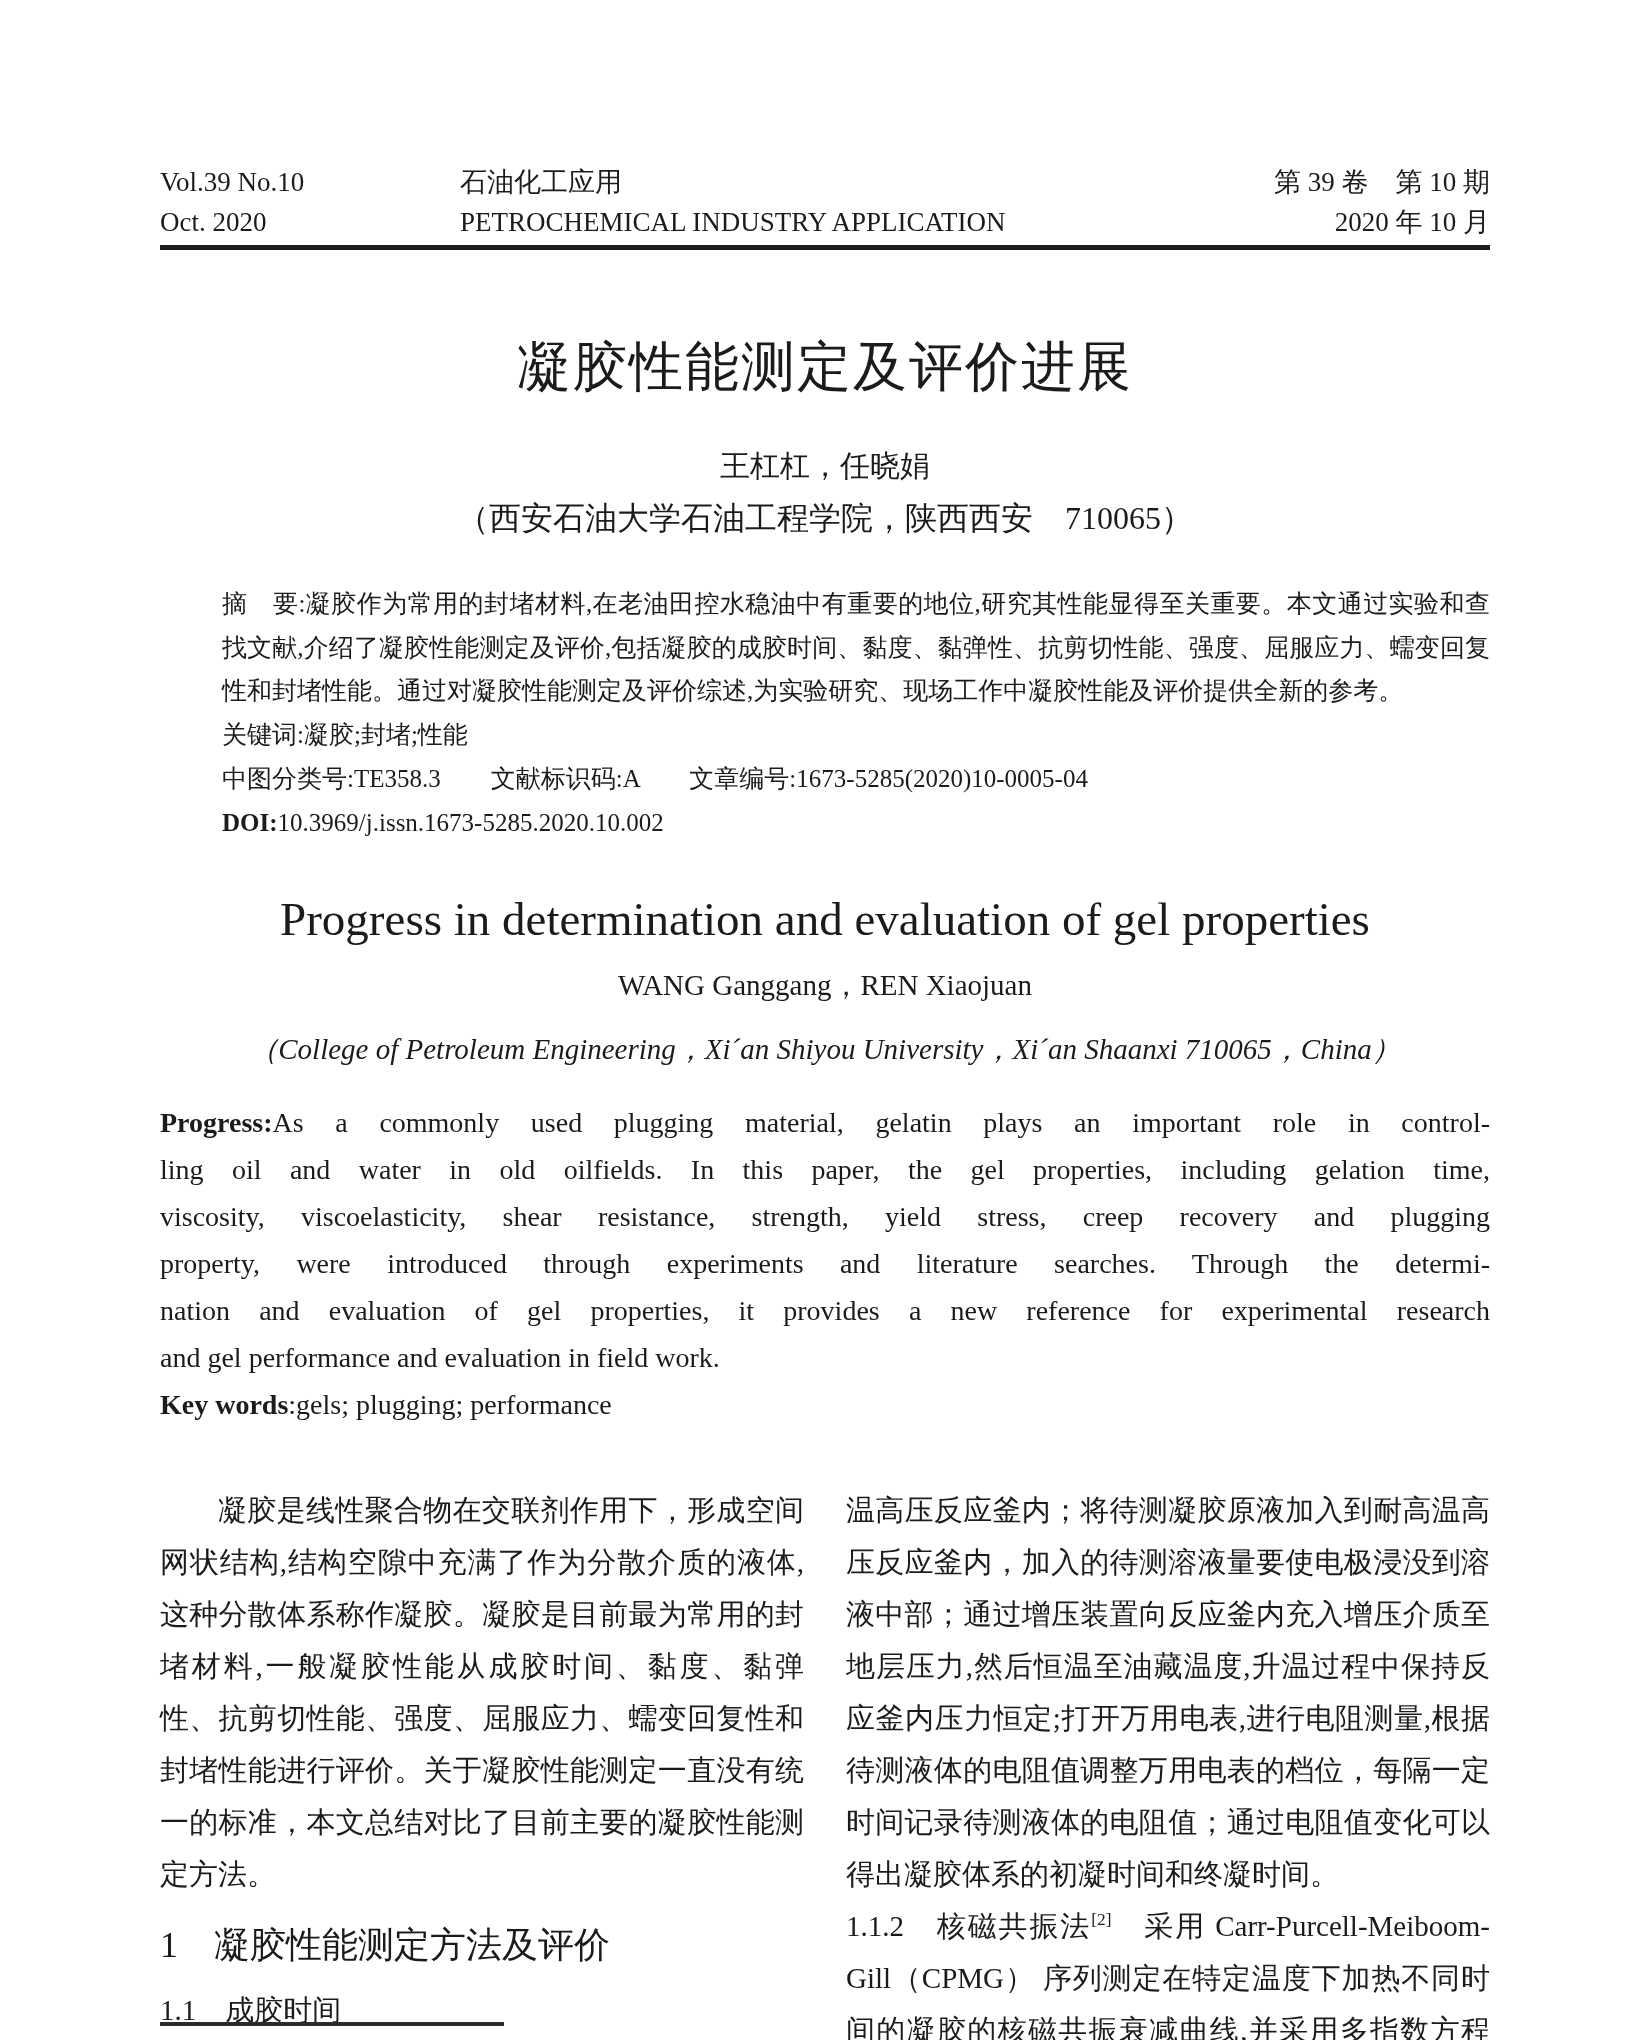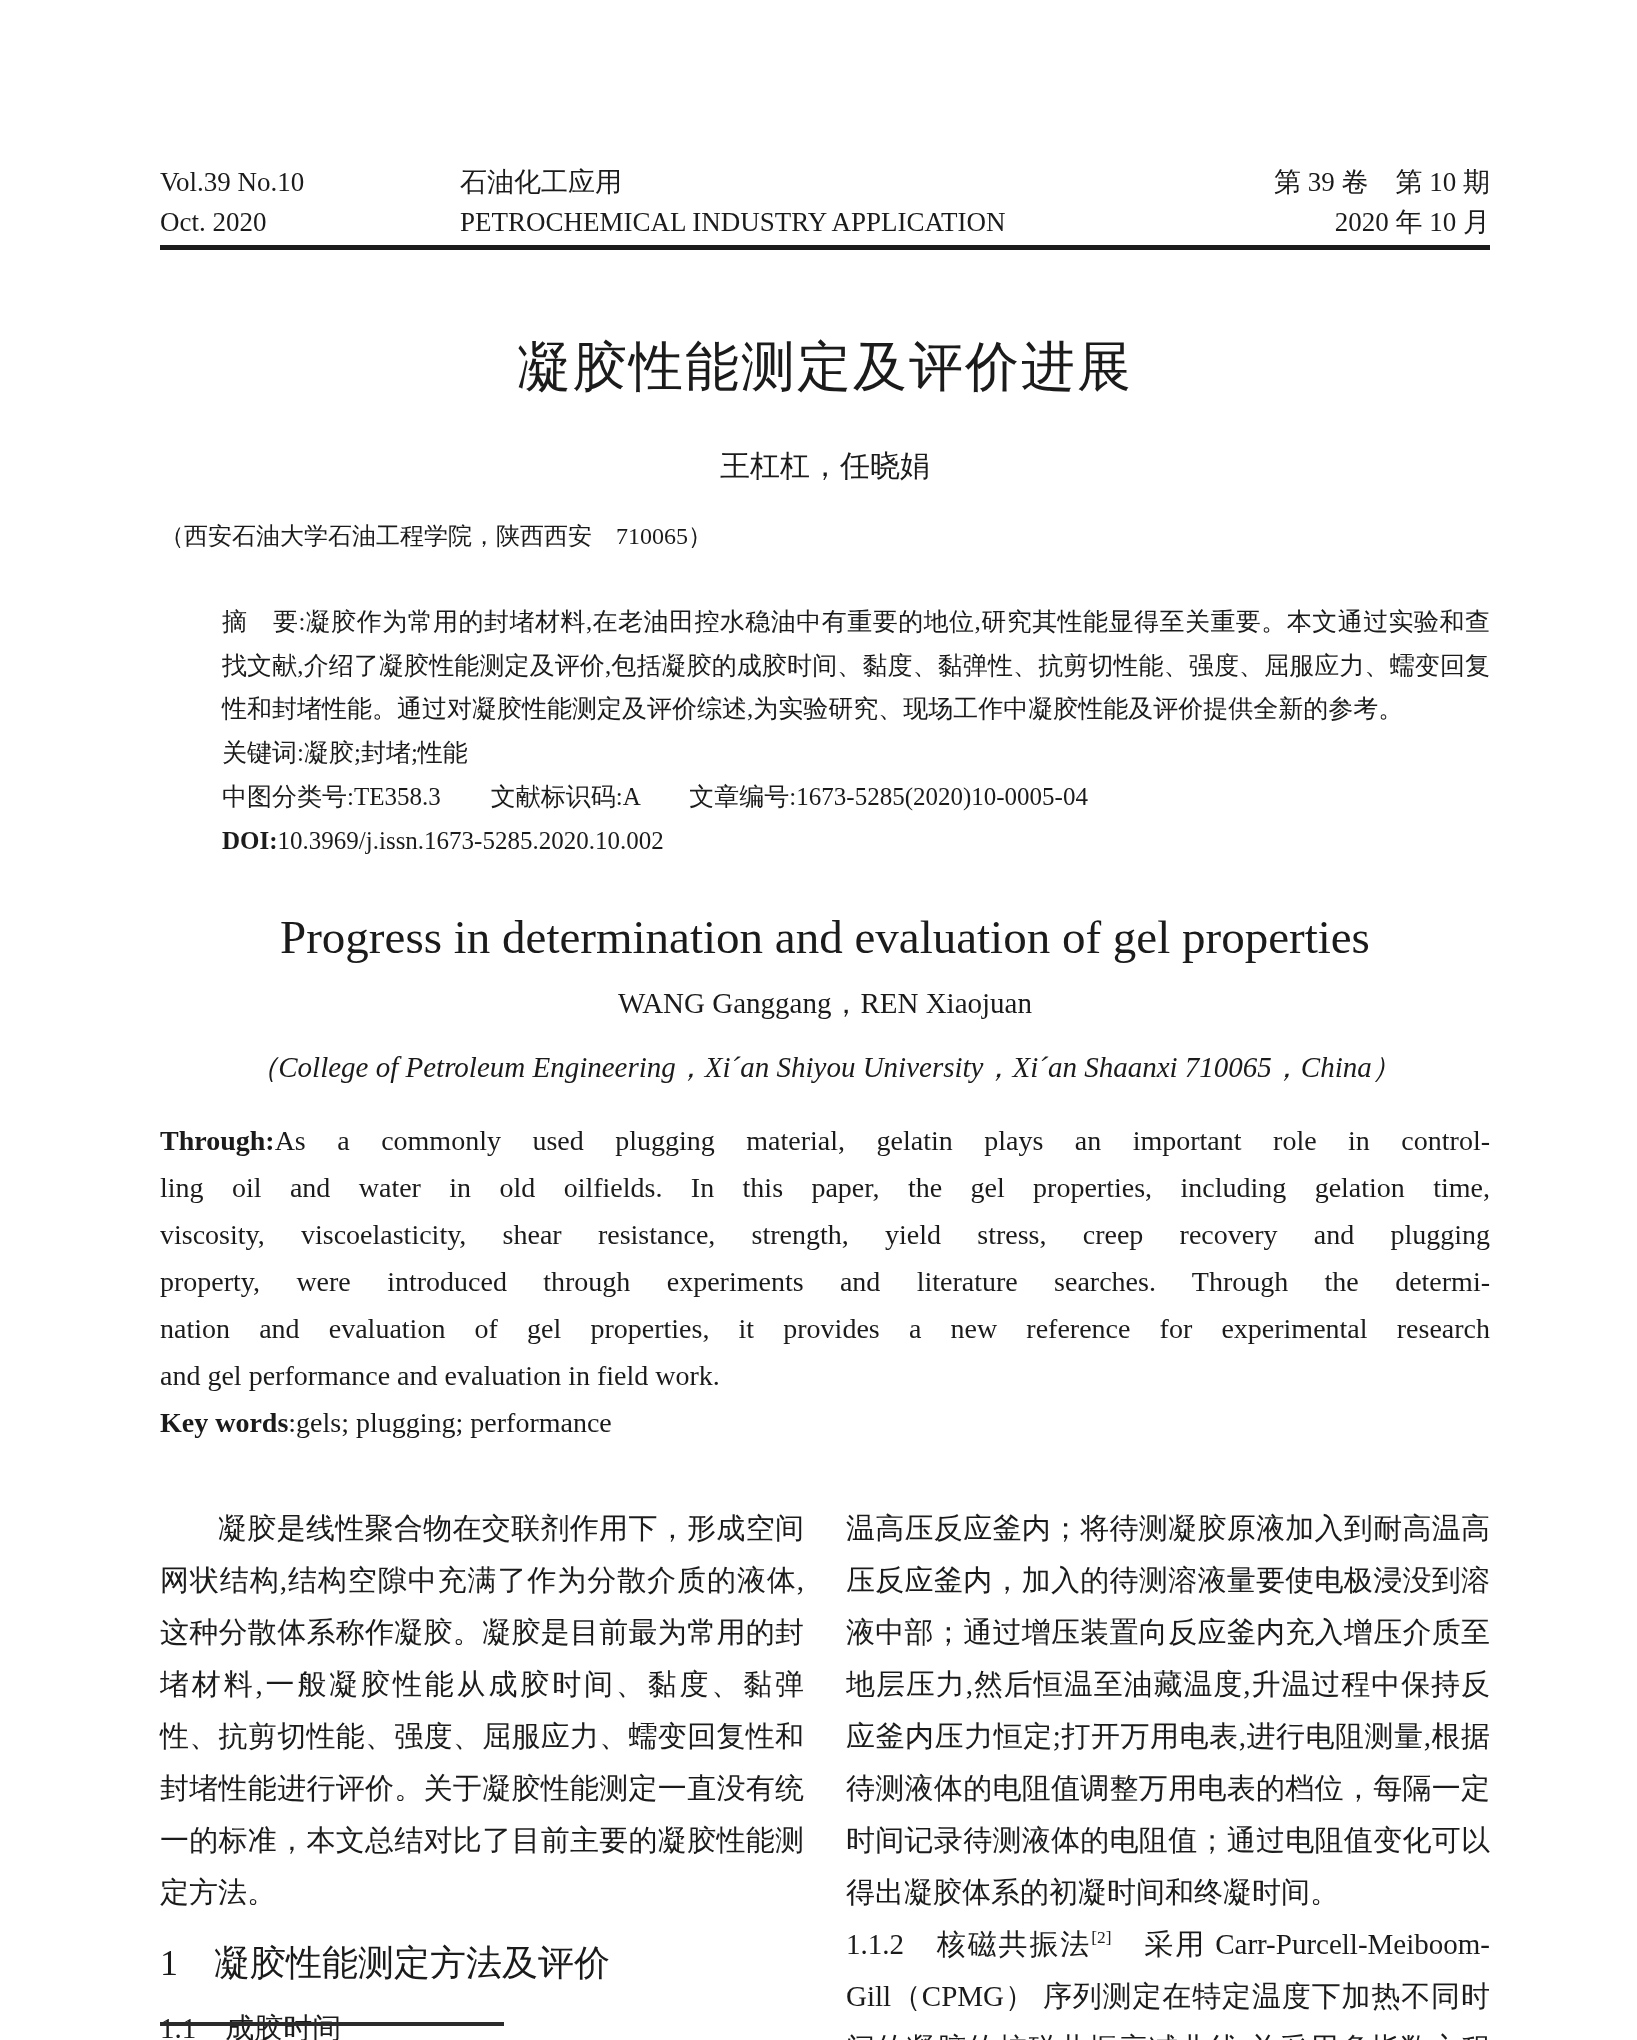--- a/index.html
+++ b/index.html
@@ -17,21 +17,21 @@
   
   .jheader{padding-top:146px;display:flex;align-items:flex-end;}
   .jh-col{font-size:27px;line-height:40px;}
   .jh-left{width:300px;text-align:left;}
   .jh-center{flex:1;margin-top:16px;}
   .jh-right{width:300px;text-align:right;}
   .header-rule{height:5px;background:#1c1c1c;margin-top:3px;}
   
   .title-zh{margin-top:84px;text-align:center;font-size:54px;line-height:66px;font-weight:500;letter-spacing:2px;}
   .authors-zh{margin-top:46px;text-align:center;font-size:30px;line-height:40px;}
-  .affil-zh{margin-top:32px;text-align:left;font-size:24px;line-height:36px;}
+  .affil-zh{margin-top:14px;text-align:center;font-size:32px;line-height:36px;}
   
   .abs-zh{margin-top:46px;padding-left:62px;font-size:25px;line-height:43.5px;text-align:justify;}
   .meta-line{padding-left:62px;font-size:25px;line-height:44px;}
   .bold{font-weight:bold;}
   
   .title-en{margin-top:50px;text-align:center;font-size:47px;line-height:48px;font-weight:normal;}
   .authors-en{margin-top:22px;text-align:center;font-size:29px;line-height:40px;}
   .affil-en{margin-top:24px;text-align:center;font-size:29px;line-height:40px;font-style:italic;}
   .abs-en{margin-top:30px;font-size:28px;line-height:47px;}
   .abs-en-line{text-align:justify;text-align-last:justify;}
@@ -81,21 +81,21 @@
 
     <div class="meta-line">中图分类号:TE358.3　　文献标识码:A　　文章编号:1673-5285(2020)10-0005-04</div>
 
     <div class="meta-line"><span class="bold">DOI:</span><span>10.3969/j.issn.1673-5285.2020.10.002</span></div>
 
     <div class="title-en">Progress in determination and evaluation of gel properties</div>
     <div class="authors-en">WANG Ganggang，REN Xiaojuan</div>
     <div class="affil-en">（College of Petroleum Engineering，Xi´an Shiyou University，Xi´an Shaanxi 710065，China）</div>
 
     <div class="abs-en">
-      <div class="abs-en-line"><span class="bold">Through:</span><span>As a commonly used plugging material, gelatin plays an important role in control-</span></div>
+      <div class="abs-en-line"><span class="bold">Progress:</span><span>As a commonly used plugging material, gelatin plays an important role in control-</span></div>
       <div class="abs-en-line">ling oil and water in old oilfields. In this paper, the gel properties, including gelation time,</div>
       <div class="abs-en-line">viscosity, viscoelasticity, shear resistance, strength, yield stress, creep recovery and plugging</div>
       <div class="abs-en-line">property, were introduced through experiments and literature searches. Through the determi-</div>
       <div class="abs-en-line">nation and evaluation of gel properties, it provides a new reference for experimental research</div>
       <div class="abs-en-last">and gel performance and evaluation in field work.</div>
     </div>
 
     <div class="kw-en"><span class="bold">Key words</span><span>:</span><span>gels; plugging; performance</span></div>
 
     <div class="body-cols">

